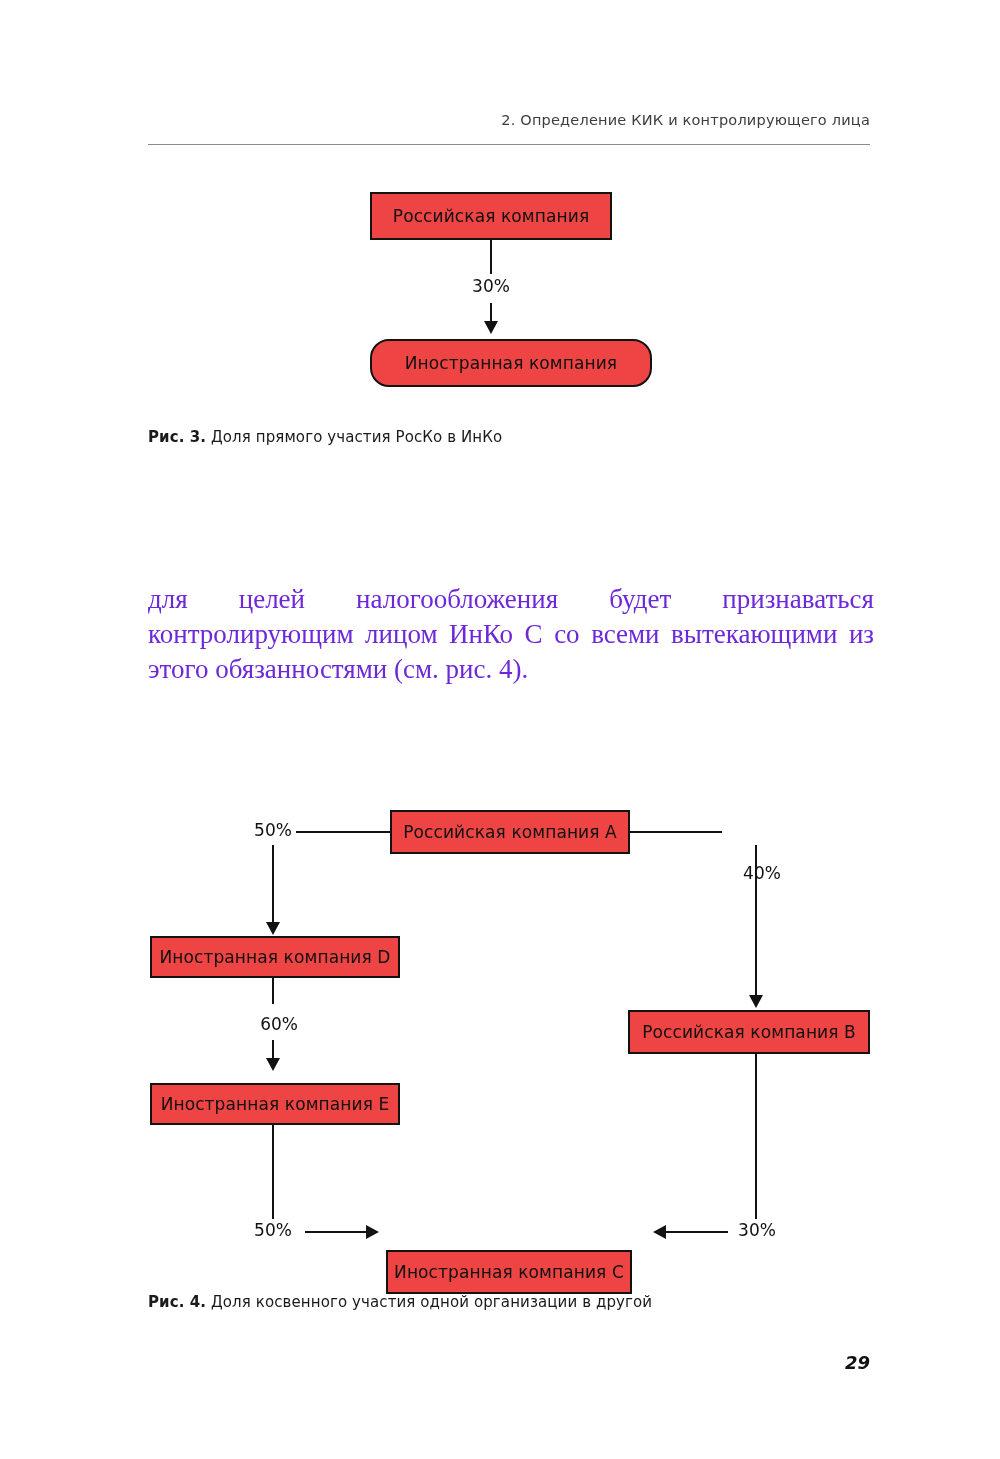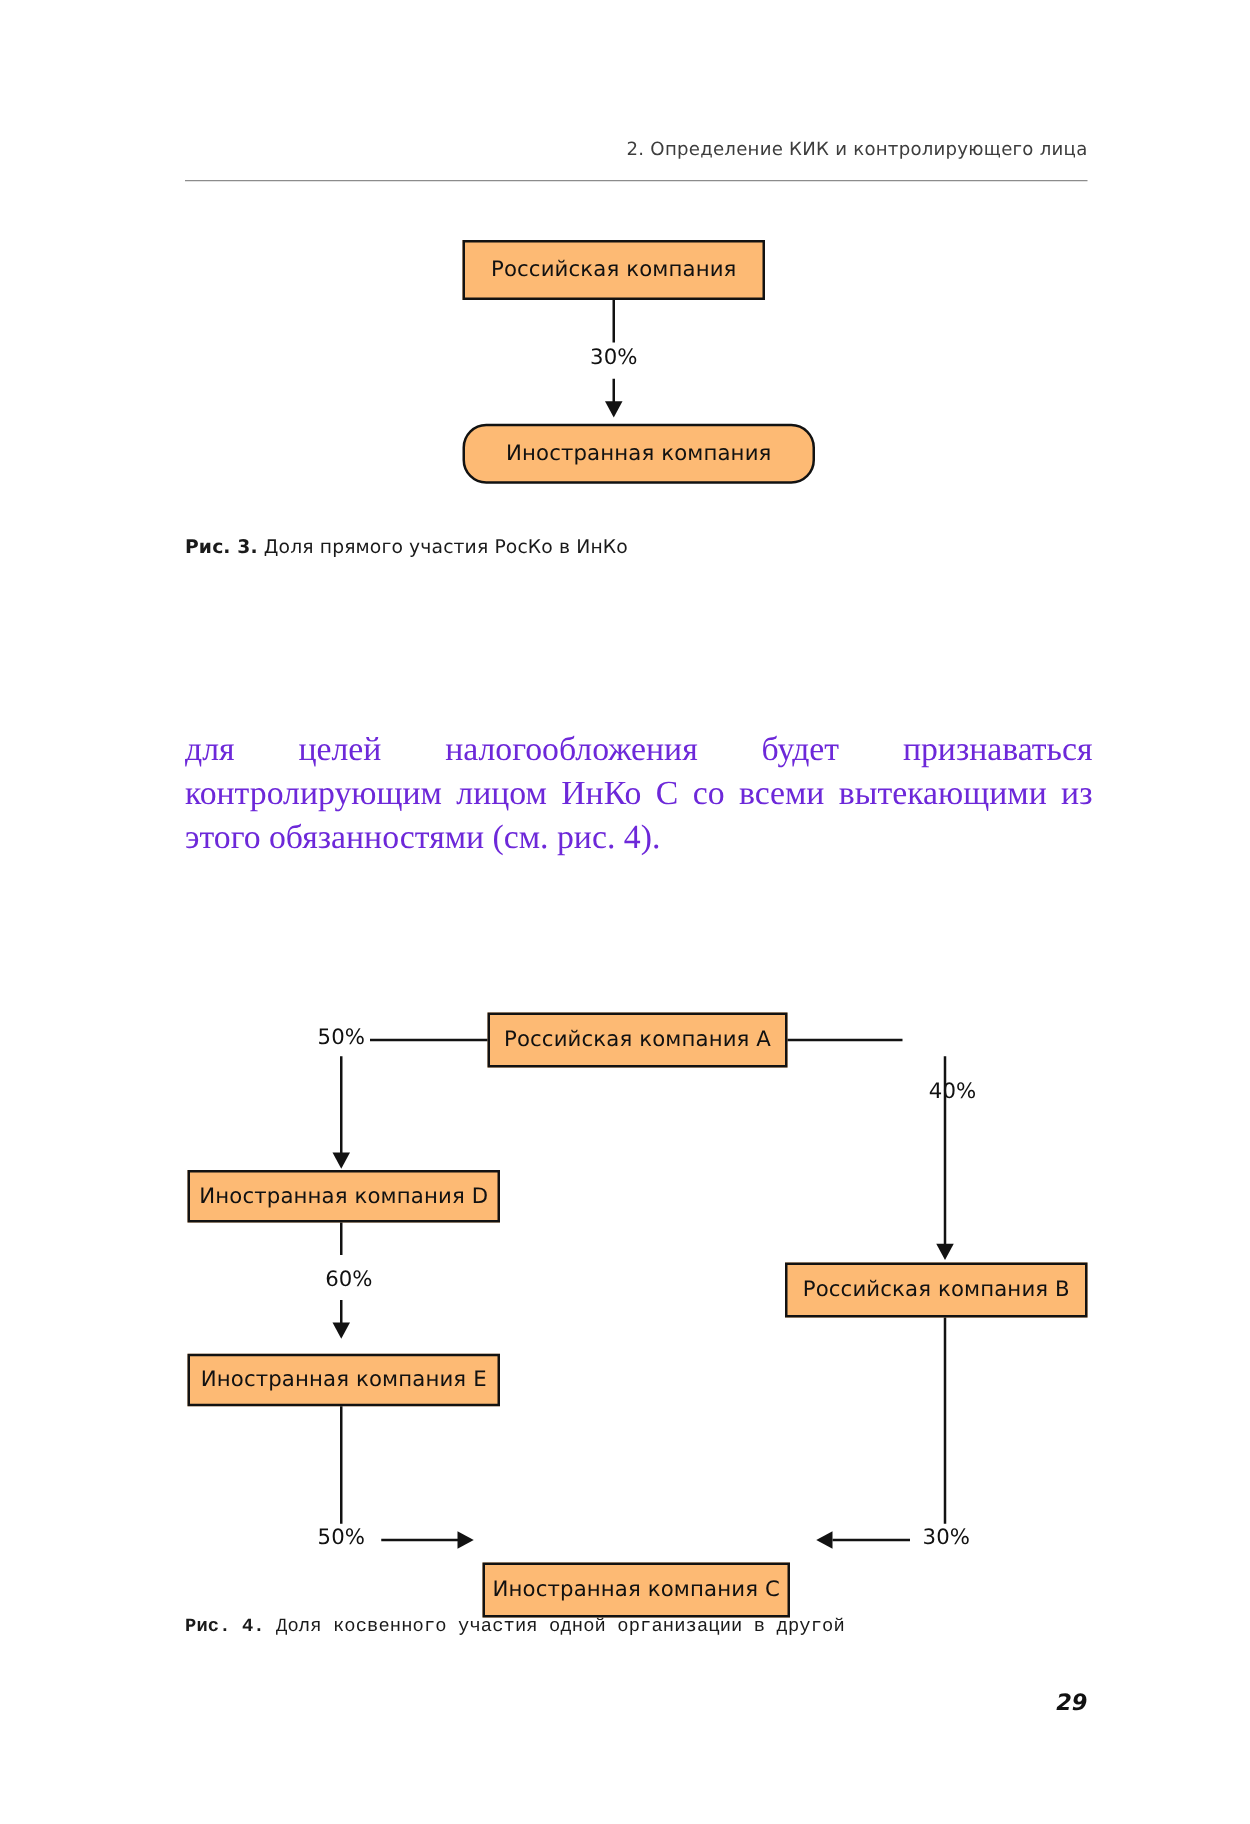--- a/index.html
+++ b/index.html
@@ -36,21 +36,21 @@
     width: 722px;
     height: 1px;
     background: #8c8c8c;
   }
 
   
   .node-box {
     position: absolute;
     box-sizing: border-box;
     border: 2px solid #121212;
-    background: #fdba74;
+    background: #ef4444;
     display: flex;
     align-items: center;
     justify-content: center;
     font-family: "DejaVu Sans", sans-serif;
     font-size: 17px;
     color: #111111;
     white-space: nowrap;
     letter-spacing: 0.1px;
   }
   .vline {
@@ -194,17 +194,17 @@
   <div class="node-box" style="left:628px; top:1010px; width:242px; height:44px;">Российская компания В</div>
 
   <div class="vline" style="left:755px; top:1054px; height:165px;"></div>
   <div class="edge-label" style="left:733px; top:1220px; width:48px;">30%</div>
   <div class="hline" style="left:666px; top:1231px; width:62px;"></div>
   <div class="arrow-left" style="left:653px; top:1225px;"></div>
 
   <div class="node-box" style="left:386px; top:1210px; width:246px; height:44px;margin-top:40px;">Иностранная компания С</div>
 </div>
 
-<div class="fig-caption" style="top:1293px;font-family:Liberation Mono, monospace;">
+<div class="fig-caption" style="top:1293px;">
   <span class="fig-num">Рис. 4.</span><span> Доля косвенного участия одной организации в другой</span>
 </div>
 
 <div class="folio">29</div>
 
 </body></html>

